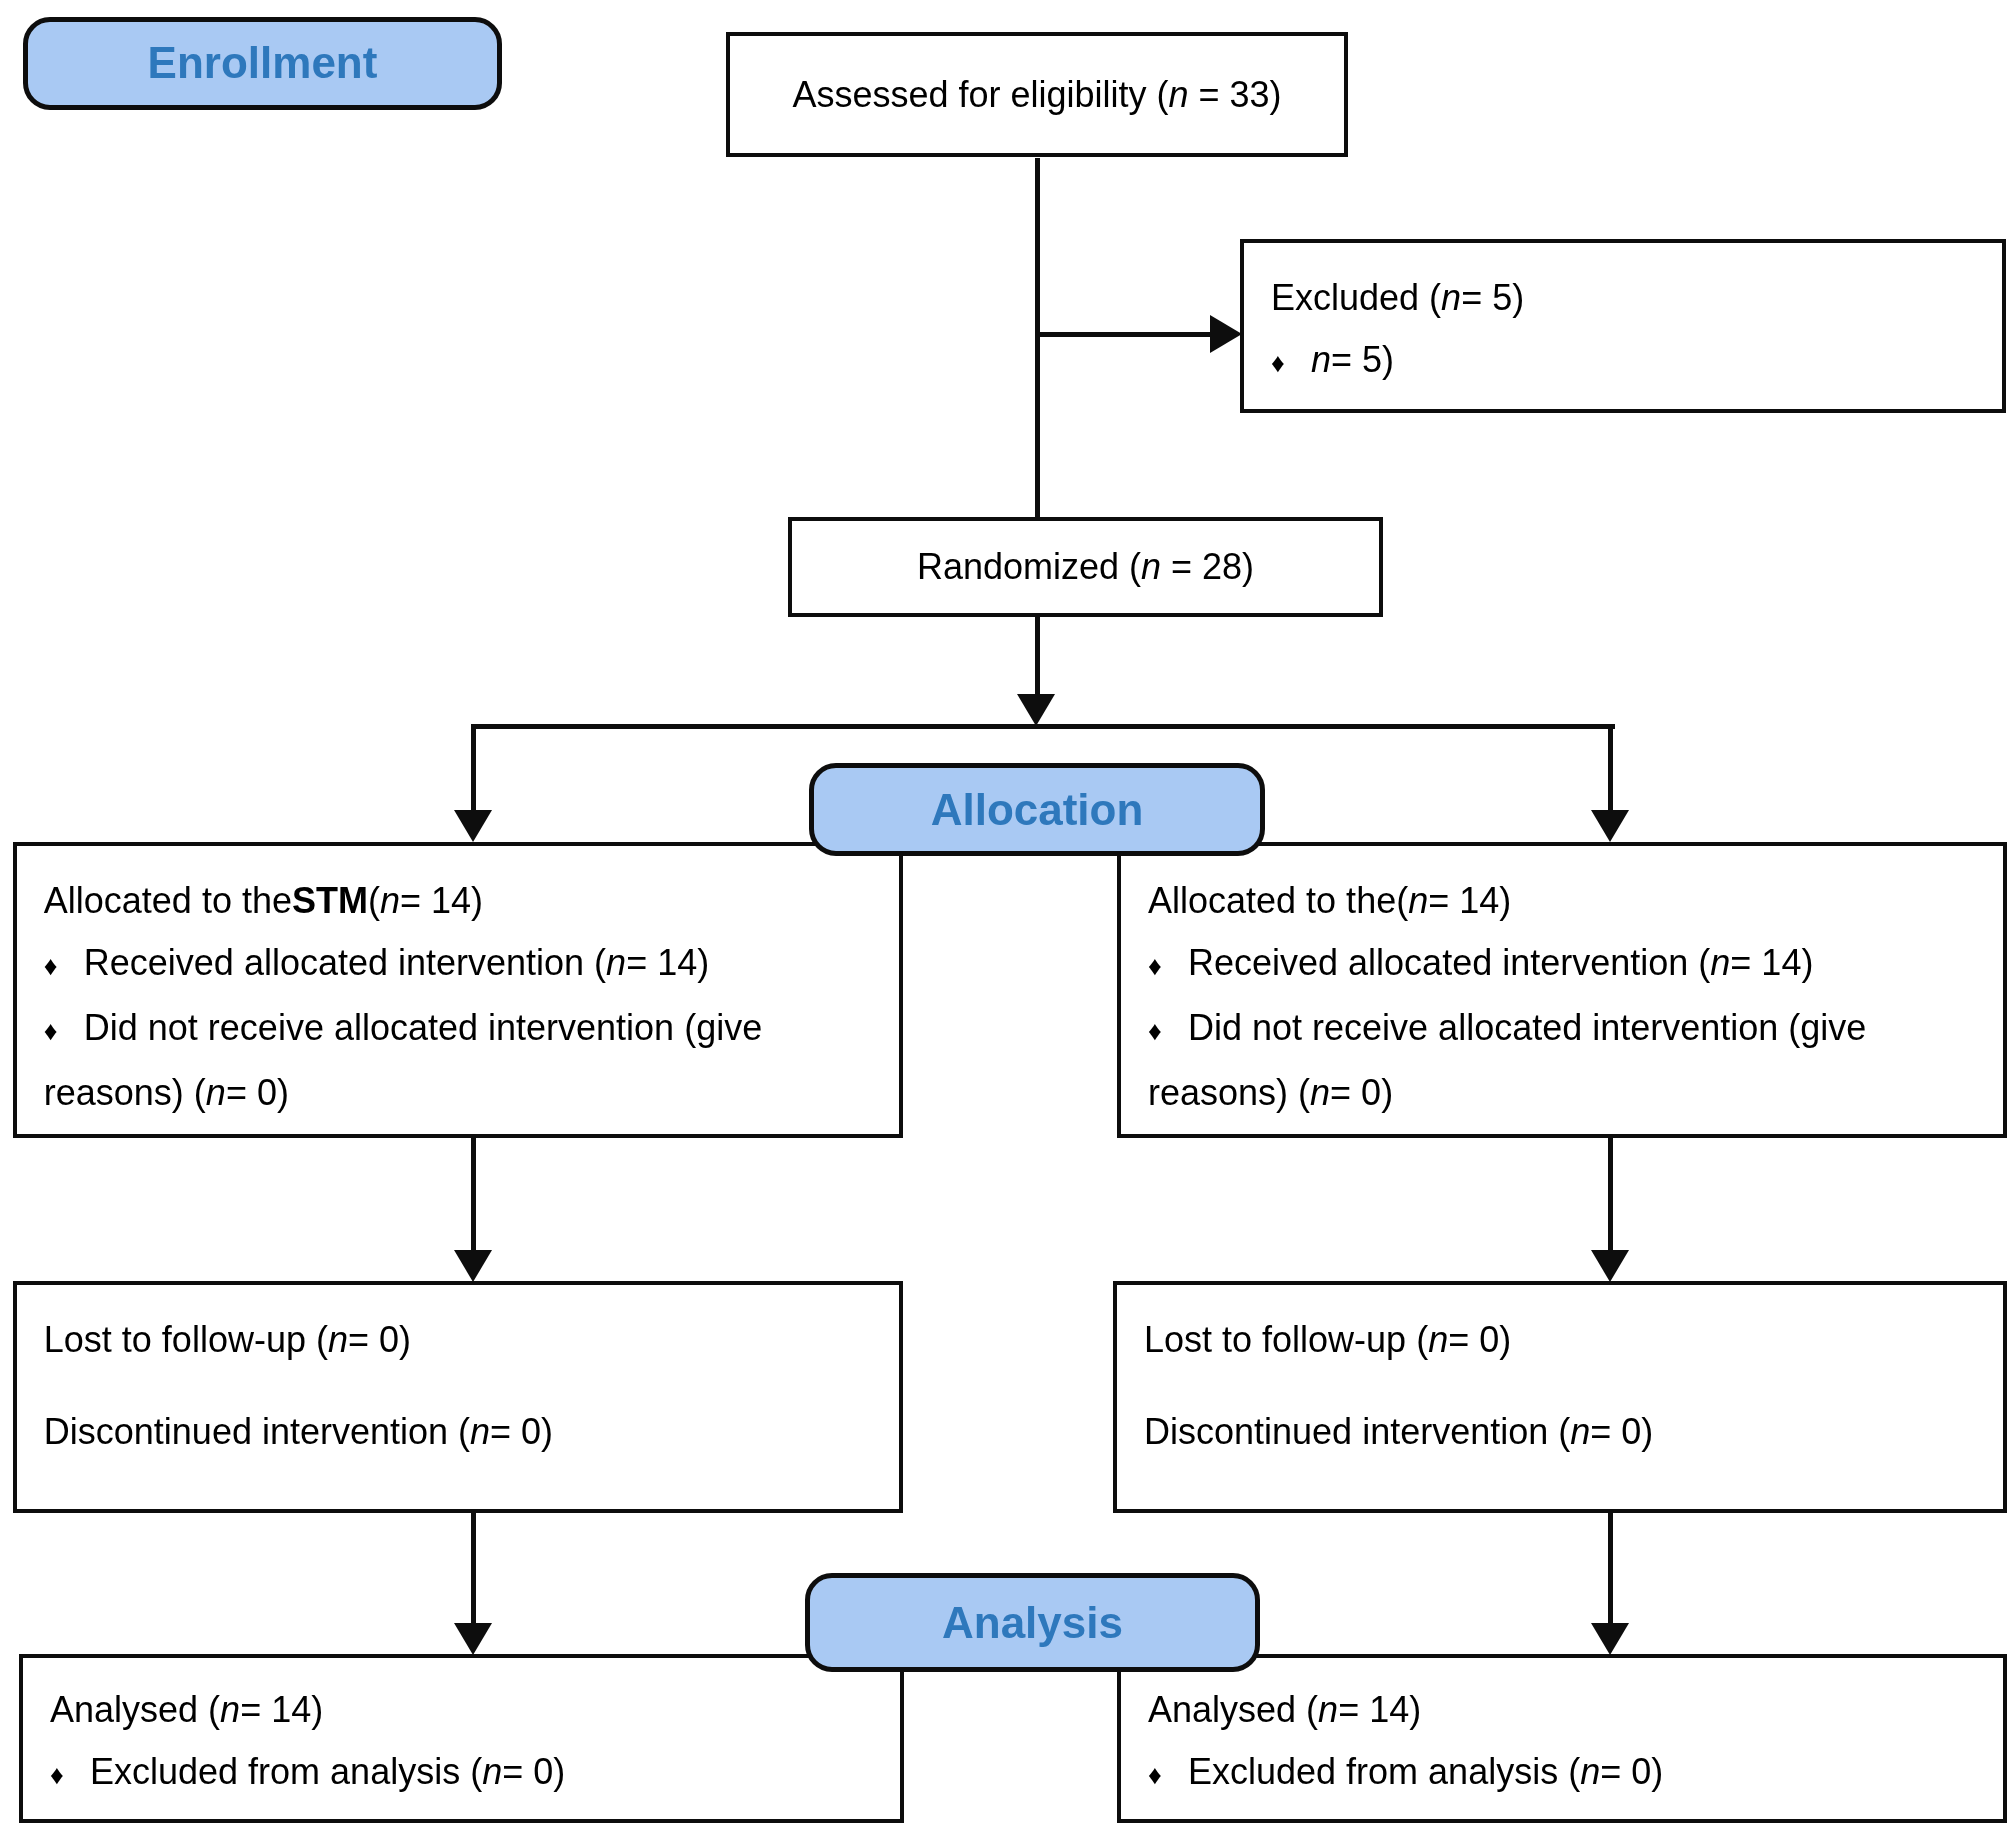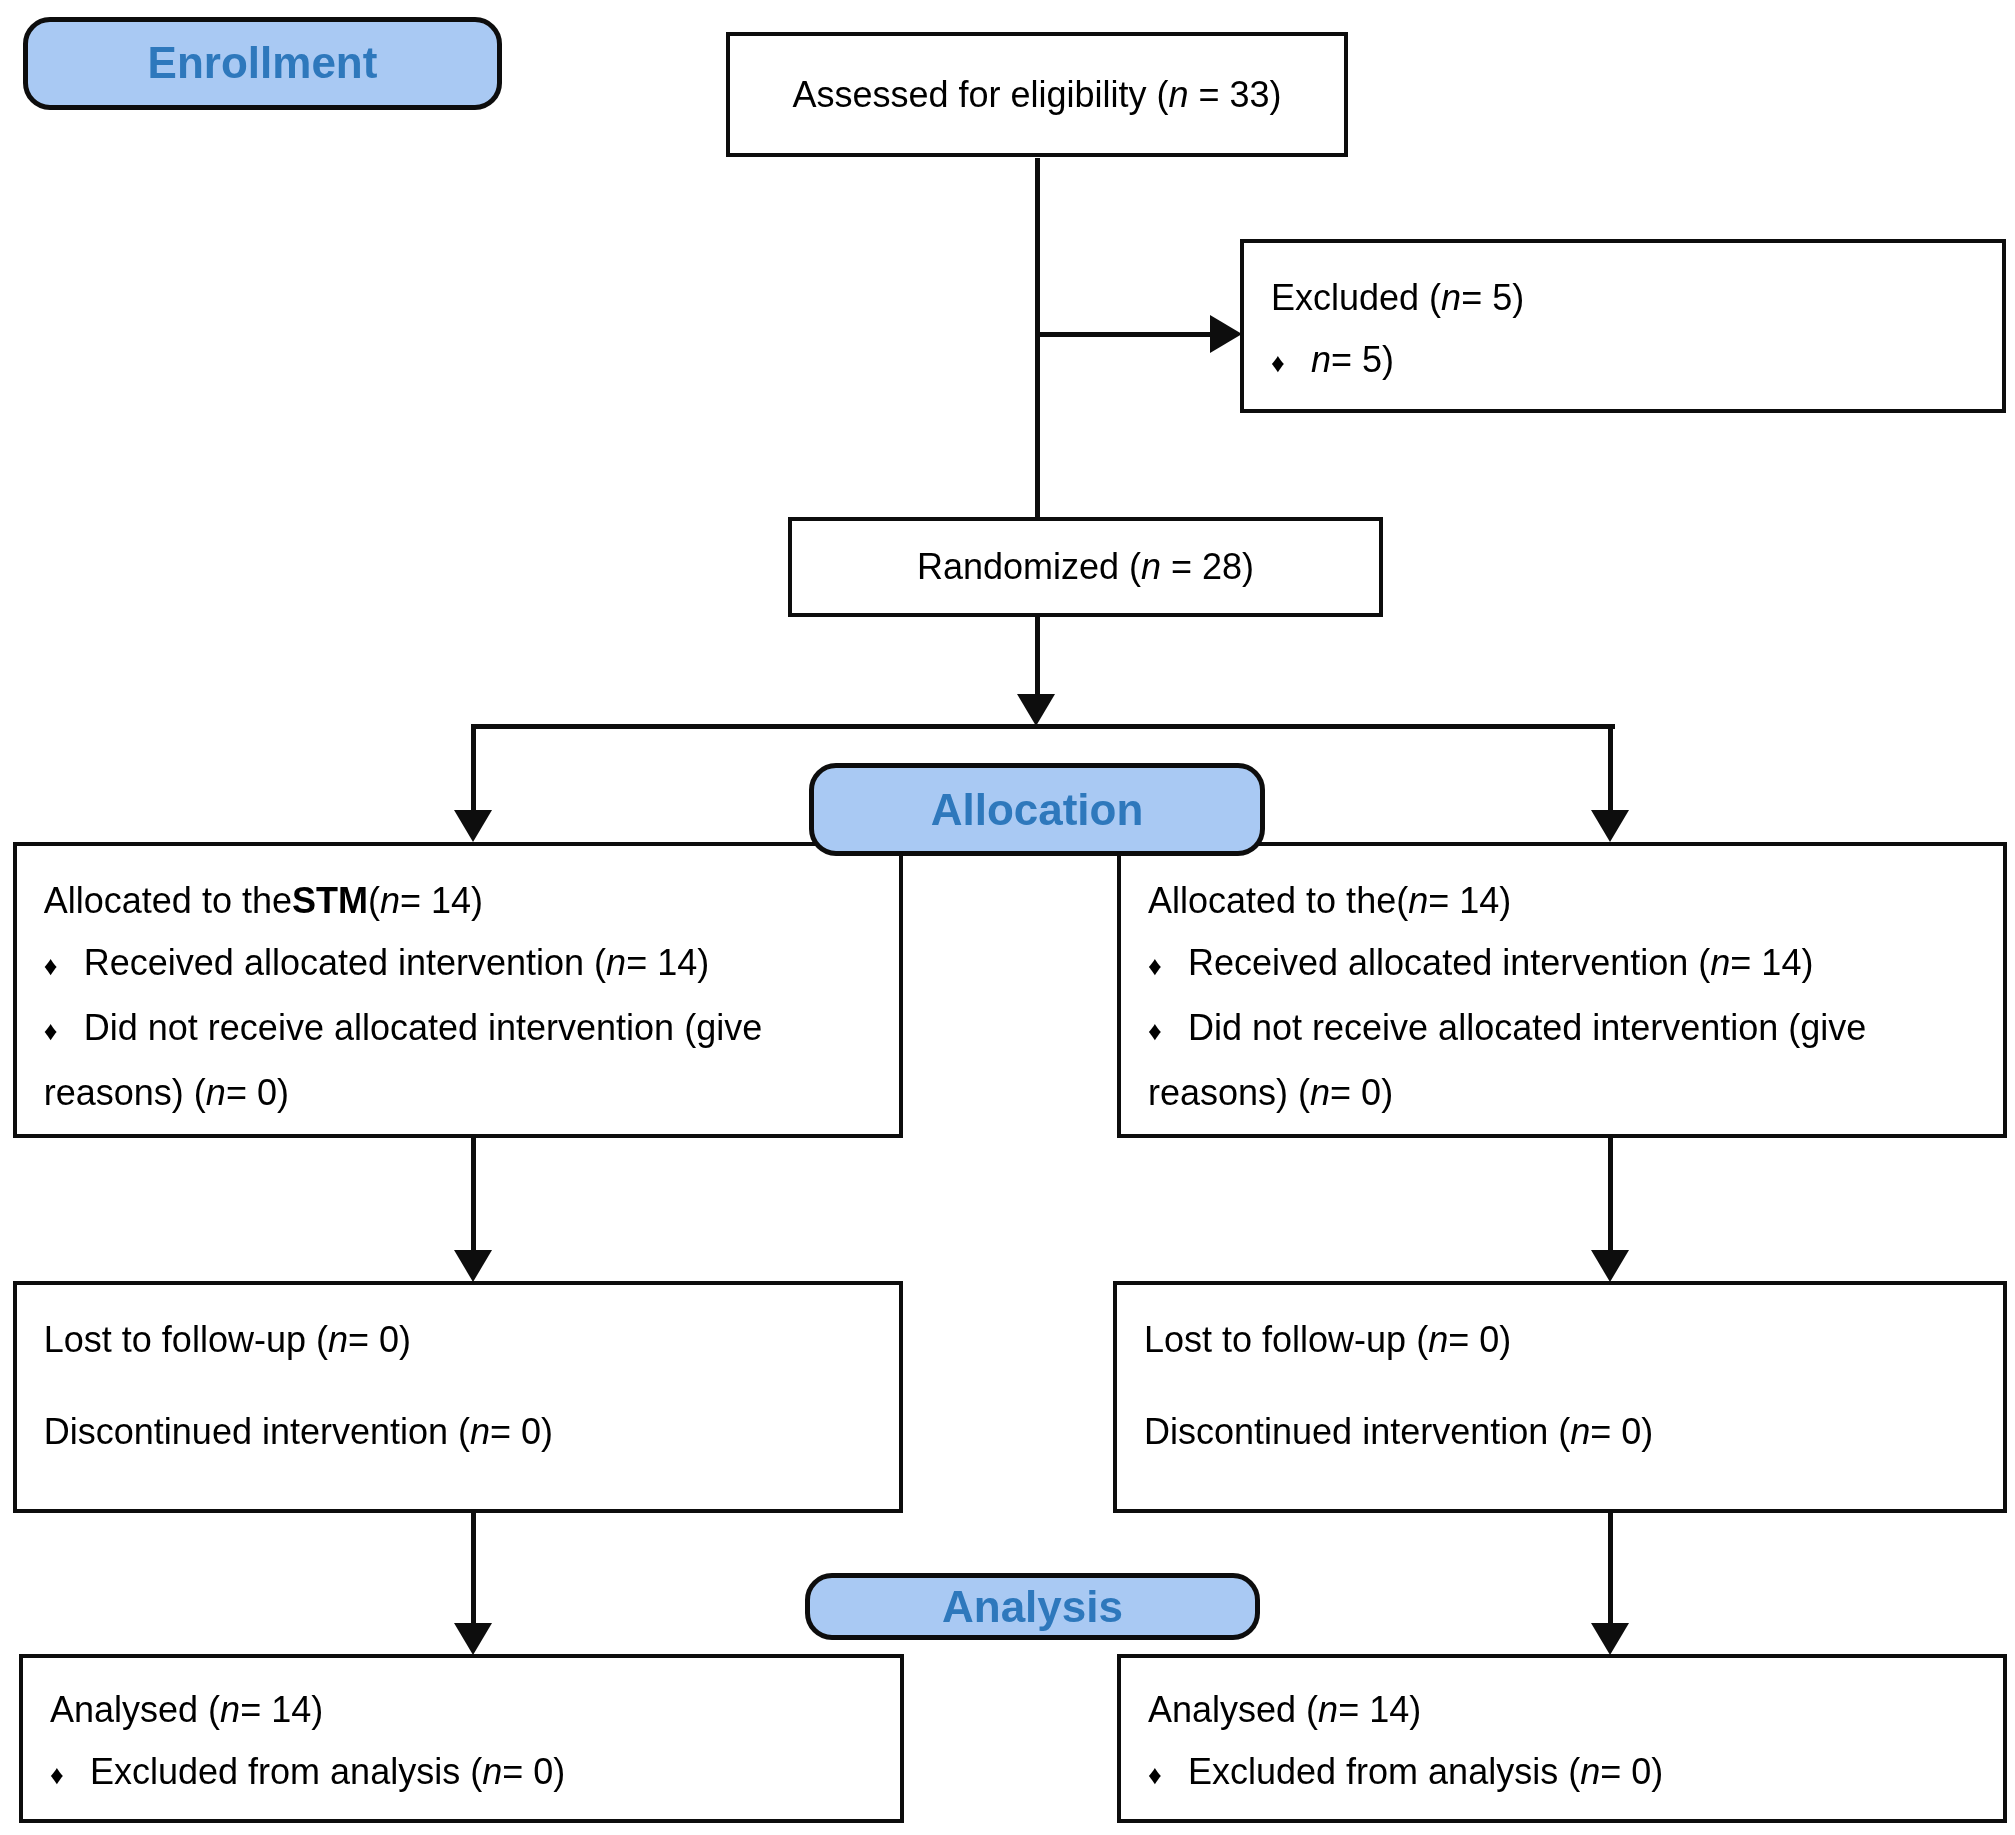--- a/index.html
+++ b/index.html
@@ -83,21 +83,21 @@
   <div class="arrow-down" style="left:454px;top:1623px;"></div>
   <div class="vline" style="left:1608px;top:1511px;width:4.5px;height:115px;"></div>
   <div class="arrow-down" style="left:1591px;top:1623px;"></div>
 
   <div class="pill" style="left:23px;top:16.6px;width:479px;height:93px;">
     <span>Enrollment</span>
   </div>
   <div class="pill" style="left:809px;top:763px;width:456px;height:93px;">
     <span>Allocation</span>
   </div>
-  <div class="pill" style="left:805px;top:1573px;width:455px;height:67px;">
+  <div class="pill" style="left:805px;top:1573px;width:455px;height:99px;">
     <span>Analysis</span>
   </div>
 
   <div class="box centerbox" style="left:726px;top:32px;width:622px;height:125px;">
     <span><span>Assessed for eligibility (</span><span class="seg-i">n</span><span> = 33)</span></span>
   </div>
 
   <div class="box" style="left:1240px;top:239px;width:766px;height:174px;">
     <div class="content">
         <div class="line">

